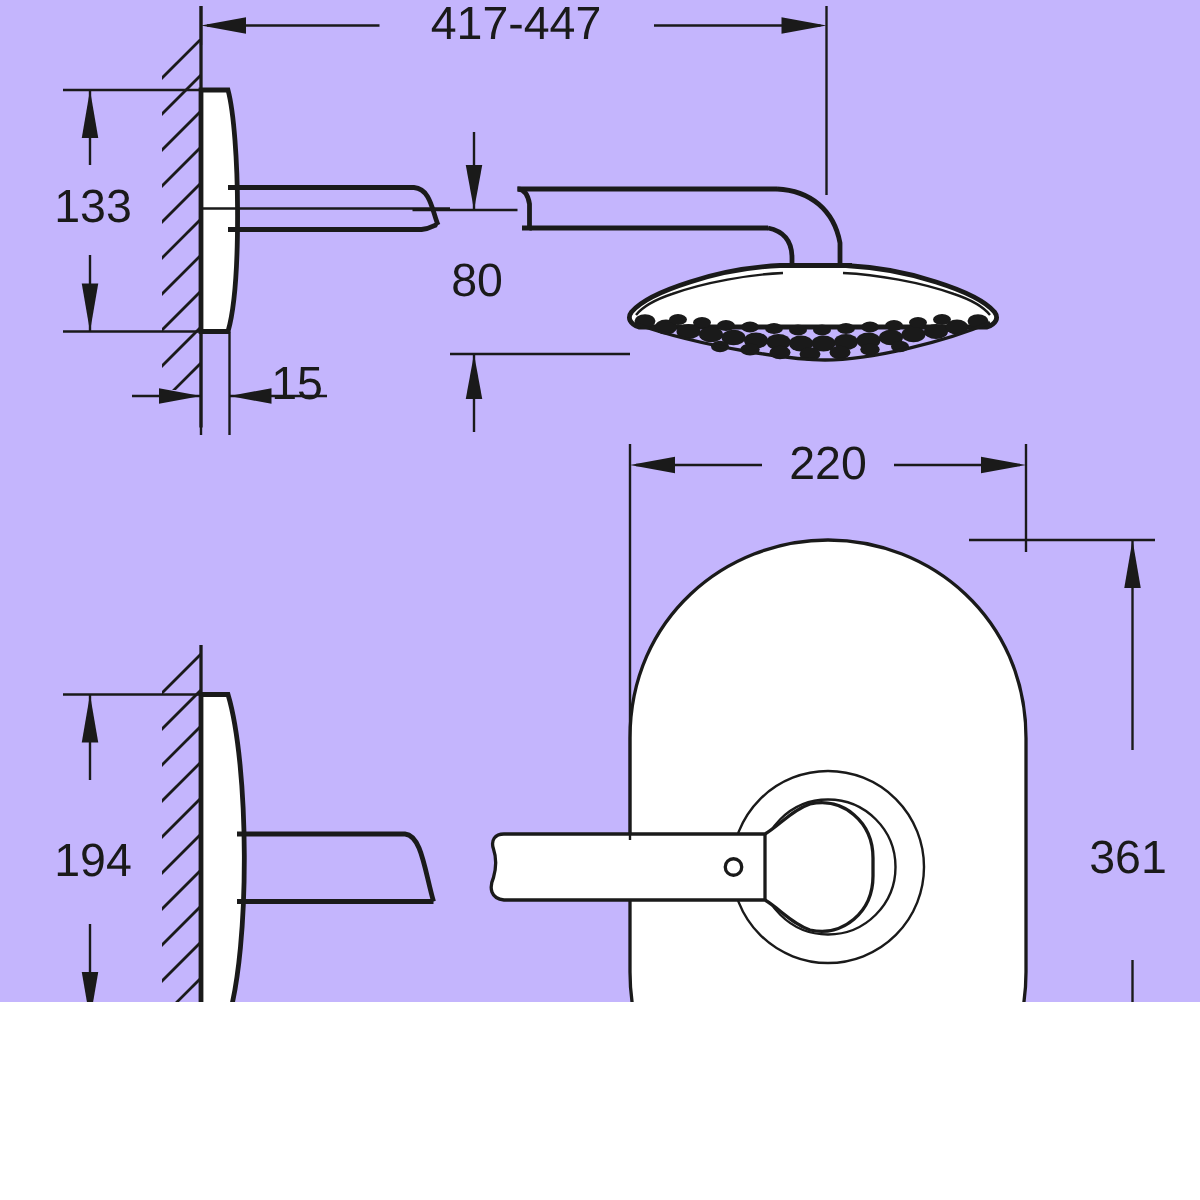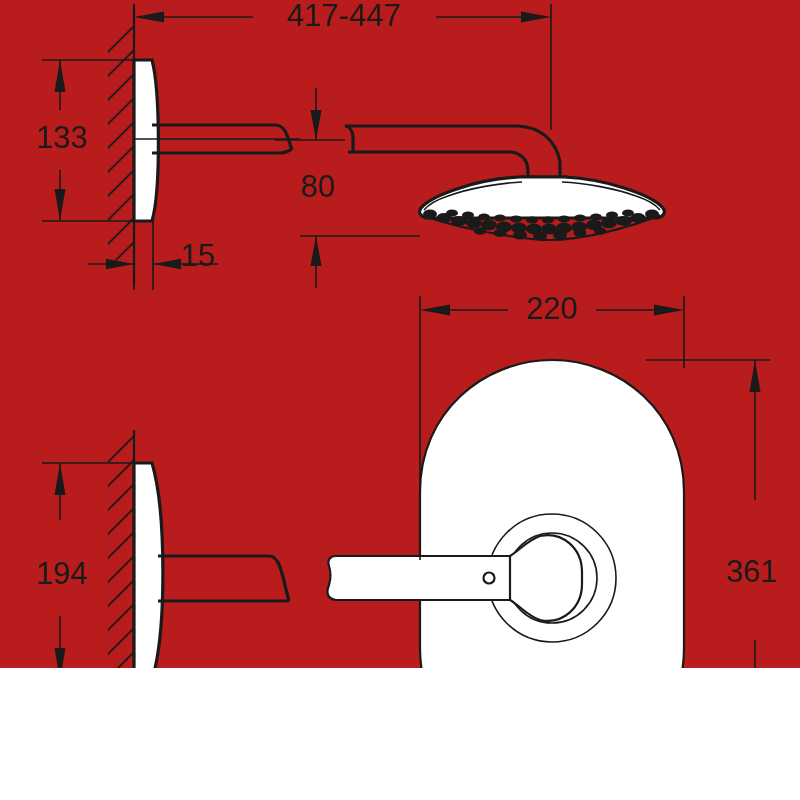--- a/index.html
+++ b/index.html
@@ -8,21 +8,21 @@
     padding: 0;
     background: #ffffff;
   }
   body {
     font-family: "Liberation Sans", sans-serif;
   }
   #drawing-root {
     position: relative;
     width: 800px;
     height: 668px;
-    background: #b91c1c;
+    background: #c4b5fd;
     overflow: hidden;
   }
   svg#tech-svg {
     display: block;
     width: 800px;
     height: 800px;
   }
   .ln {
     stroke: #1a1a1a;
     fill: none;

